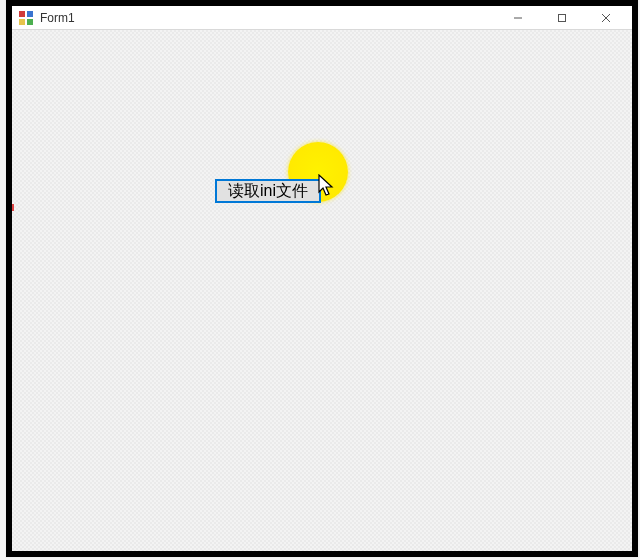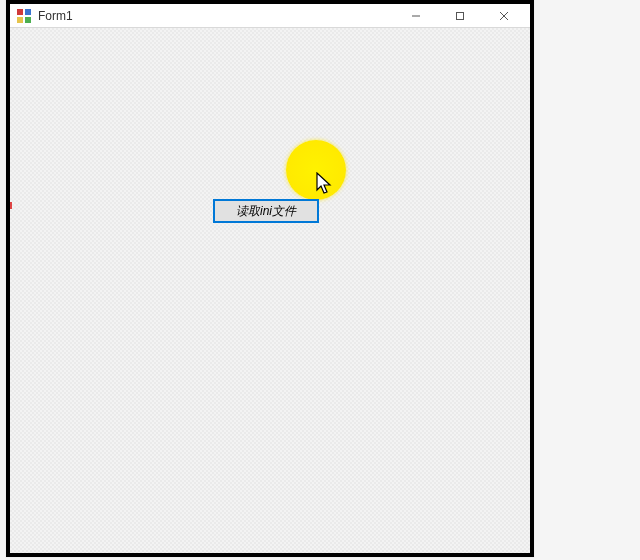--- a/index.html
+++ b/index.html
@@ -8,24 +8,24 @@
     width: 640px;
     height: 560px;
     overflow: hidden;
     font-family: "Microsoft YaHei", "SimSun", Tahoma, sans-serif;
     background: #f5f5f5;
   }
   .window {
     position: absolute;
     left: 6px;
     top: 0;
-    width: 528px;
+    width: 632px;
     height: 557px;
     background: #b91c1c;
-    border: 4px solid #000000;
+    border: 6px solid #000000;
     box-sizing: border-box;
     box-shadow: 0 0 0 1px rgba(0,0,0,0.02);
   }
   .titlebar {
     position: relative;
     height: 24px;
     background: #ffffff;
     border-bottom: 1px solid #d9d9d9;
     display: flex;
     align-items: center;
@@ -69,36 +69,35 @@
       linear-gradient(-45deg, #eaeaea 25%, transparent 25%),
       linear-gradient(45deg, transparent 75%, #eaeaea 75%),
       linear-gradient(-45deg, transparent 75%, #eaeaea 75%);
     background-size: 4px 4px;
     background-position: 0 0, 0 2px, 2px -2px, -2px 0;
     background-color: #f3f3f3;
   }
   .read-ini-btn {
     position: absolute;
     left: 204px;
-    top: 172px;
+    top: 150px;
     width: 104px;
     height: 22px;
     background: #e1e1e1;
     border: 1px solid #0078d7;
     outline: 1px solid #0078d7;
     box-sizing: border-box;
-    font-size: 12px;
+    font-size: 16px;
     color: #000;
     display: flex;
     align-items: center;
     justify-content: center;
     line-height: 1;
     cursor: default;
     padding: 0;
-    font-style: italic;
   }
   .click-highlight {
     position: absolute;
     width: 60px;
     height: 60px;
     border-radius: 50%;
     background: radial-gradient(circle, #fff200 0%, #ffeb00 60%, #ffe600 100%);
     box-shadow: 0 0 4px rgba(255,230,0,0.7);
     left: 276px;
     top: 112px;

